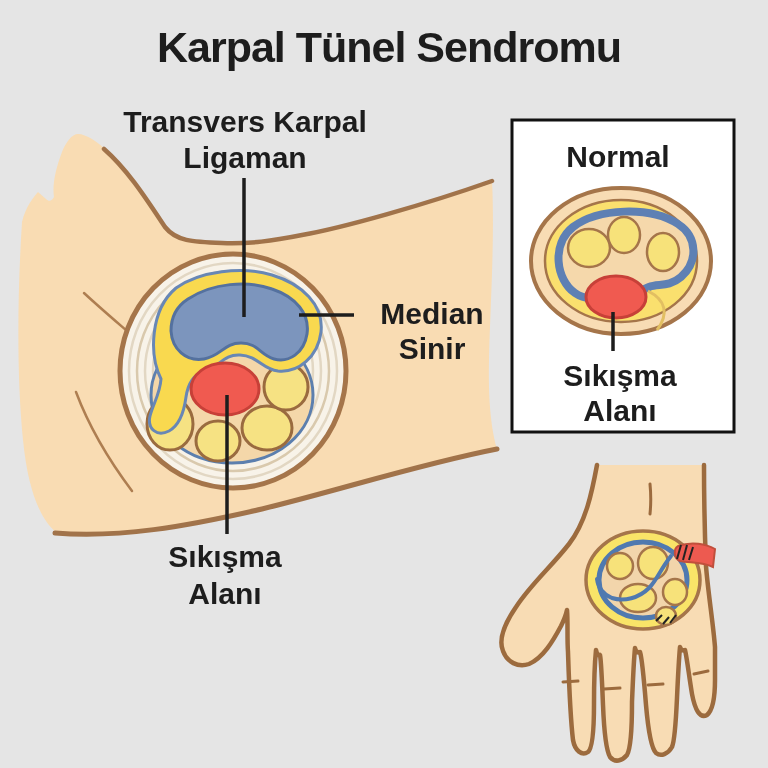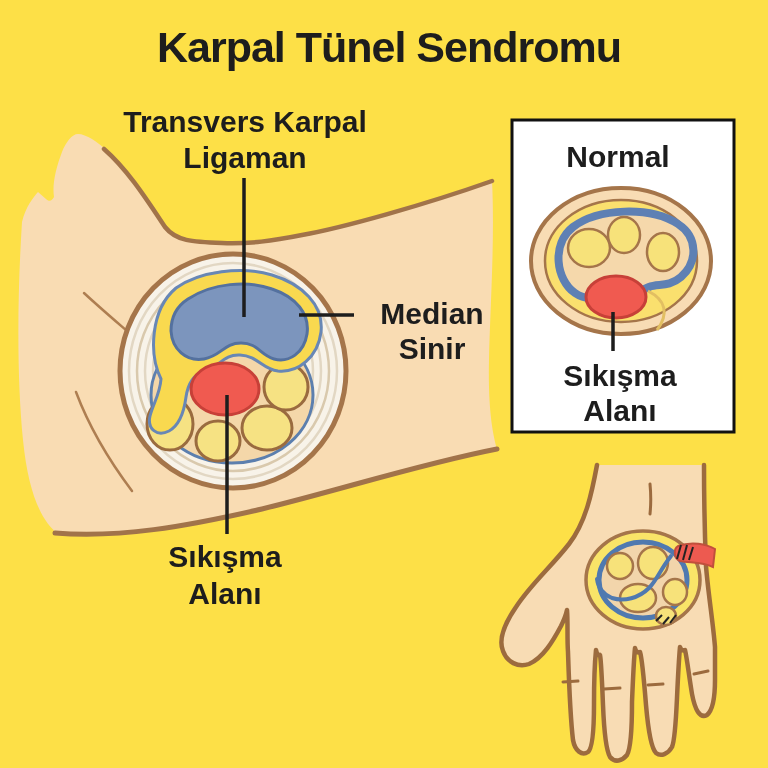--- a/index.html
+++ b/index.html
@@ -1,16 +1,16 @@
 <!DOCTYPE html>
 <html><head>
 <meta charset="utf-8">
 <style>
   html,body{margin:0;padding:0;background:#fff;}
-  .canvas{width:768px;height:768px;position:relative;background:#fde047;overflow:hidden;
+  .canvas{width:768px;height:768px;position:relative;background:#e5e5e5;overflow:hidden;
           font-family:"Liberation Sans", sans-serif;}
   svg text{font-family:"Liberation Sans", sans-serif;font-weight:bold;fill:#1d1d1d;}
   .title-text{font-size:43px;letter-spacing:-1px;}
   .label-text{font-size:30px;}
   .inset-title{font-size:30px;}
 </style>
 </head>
 <body>
 
 <div class="canvas">

